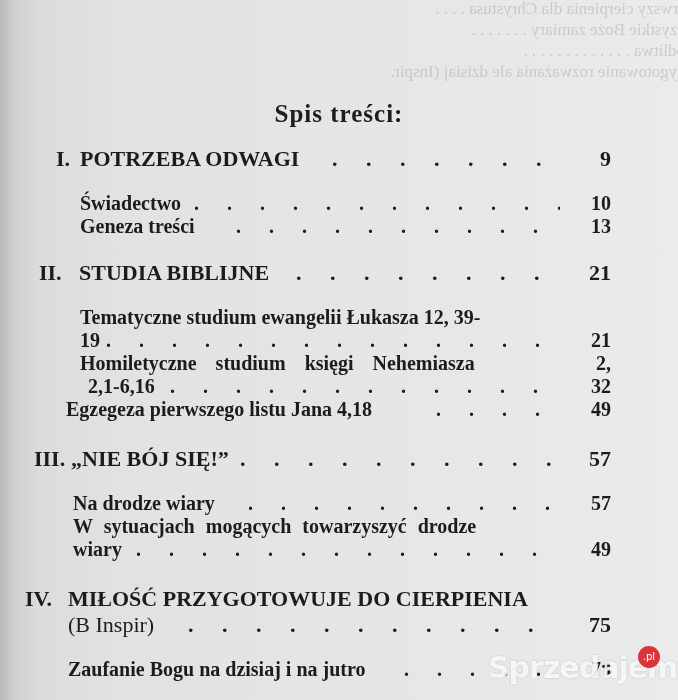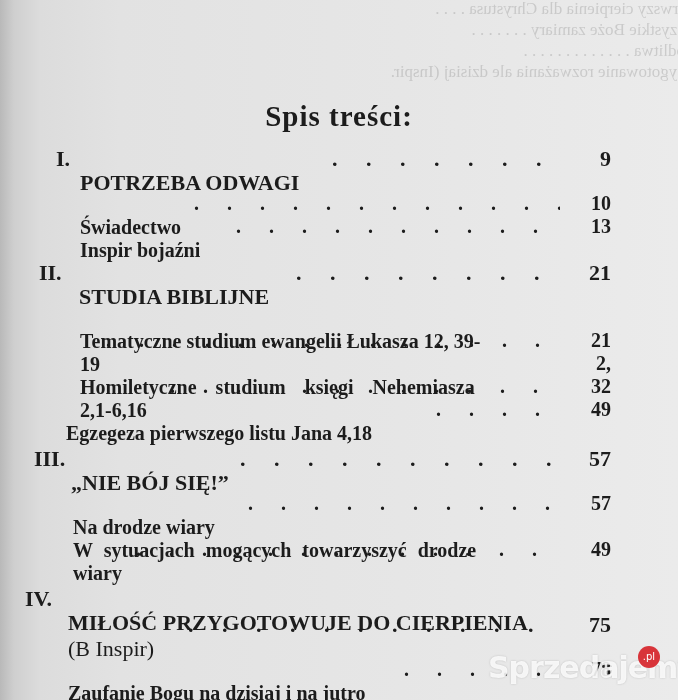--- a/index.html
+++ b/index.html
@@ -11,25 +11,25 @@
   }
   .bleed {
     position:absolute; left:300px; top:0; width:400px;
     color:rgba(60,60,60,0.18); font-size:17px; line-height:21px;
     transform: scaleX(-1); transform-origin: center;
     white-space:nowrap;
   }
   .bleed div { text-align:left; }
   .title {
     position:absolute; top:100px; left:0; width:678px; text-align:center;
-    font-weight:bold; font-size:29px; letter-spacing:1px;
+    font-weight:bold; font-size:25px; letter-spacing:1px;
   }
   .row { position:absolute; left:0; width:678px; font-weight:bold; font-size:21px; white-space:nowrap; }
   .row .num { position:absolute; text-align:right; }
-  .row .label { position:absolute;margin-top:24px; }
+  .row .label { position:absolute; }
   .row .page { position:absolute; right:67px; text-align:right; }
   .dots {
     position:absolute; overflow:hidden; letter-spacing:0;
   }
   .dots::before {
     content:". . . . . . . . . . . . . . . . . . . . . . . . . . . . . . . . . . . . . . . .";
     letter-spacing:13px; word-spacing:-3px;
   }
   .chap { font-size:22px; }
   .sub { font-size:20px; }
@@ -62,21 +62,21 @@
   <span class="label" style="left:80px">POTRZEBA ODWAGI</span>
   <span class="dots" style="left:332px; width:228px"></span>
   <span class="page">9</span>
 </div>
 <div class="row sub" style="top:192px">
   <span class="label" style="left:80px">Świadectwo</span>
   <span class="dots" style="left:194px; width:366px"></span>
   <span class="page">10</span>
 </div>
 <div class="row sub" style="top:215px">
-  <span class="label" style="left:80px">Inspir bojaźni</span>
+  <span class="label" style="left:80px">Geneza treści</span>
   <span class="dots" style="left:236px; width:324px"></span>
   <span class="page">13</span>
 </div>
 
 <div class="row chap" style="top:260px">
   <span class="num" style="left:39px">II.</span>
   <span class="label" style="left:79px">STUDIA BIBLIJNE</span>
   <span class="dots" style="left:296px; width:264px"></span>
   <span class="page">21</span>
 </div>
@@ -86,21 +86,21 @@
 <div class="row sub" style="top:329px">
   <span class="label" style="left:80px">19</span>
   <span class="dots" style="left:106px; width:454px"></span>
   <span class="page">21</span>
 </div>
 <div class="row sub" style="top:352px">
   <span class="label" style="left:80px; word-spacing:14px">Homiletyczne   studium   księgi   Nehemiasza</span>
   <span class="page">2,</span>
 </div>
 <div class="row sub" style="top:375px">
-  <span class="label" style="left:80px">2,1-6,16</span>
+  <span class="label" style="left:88px">2,1-6,16</span>
   <span class="dots" style="left:170px; width:390px"></span>
   <span class="page">32</span>
 </div>
 <div class="row sub" style="top:398px">
   <span class="label" style="left:66px">Egzegeza pierwszego listu Jana 4,18</span>
   <span class="dots" style="left:436px; width:124px"></span>
   <span class="page">49</span>
 </div>
 
 <div class="row chap" style="top:446px">

